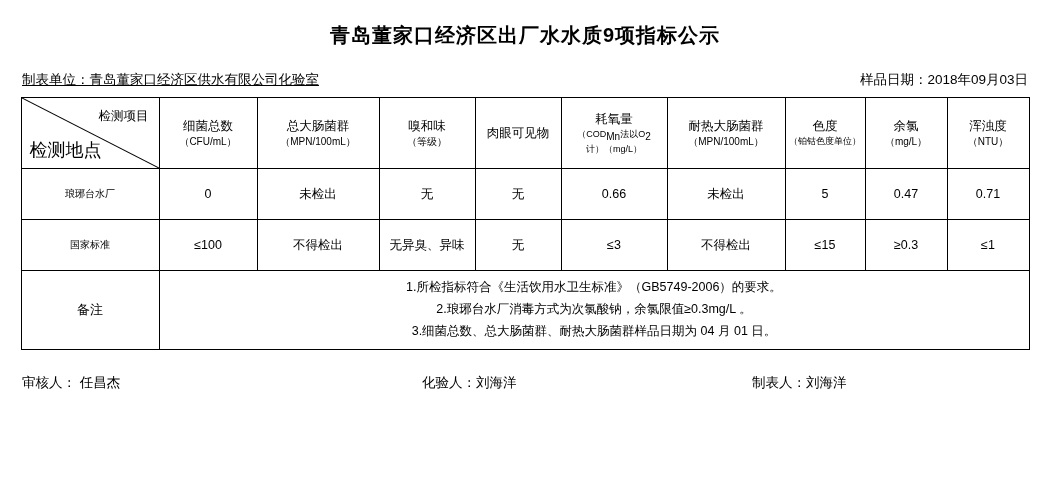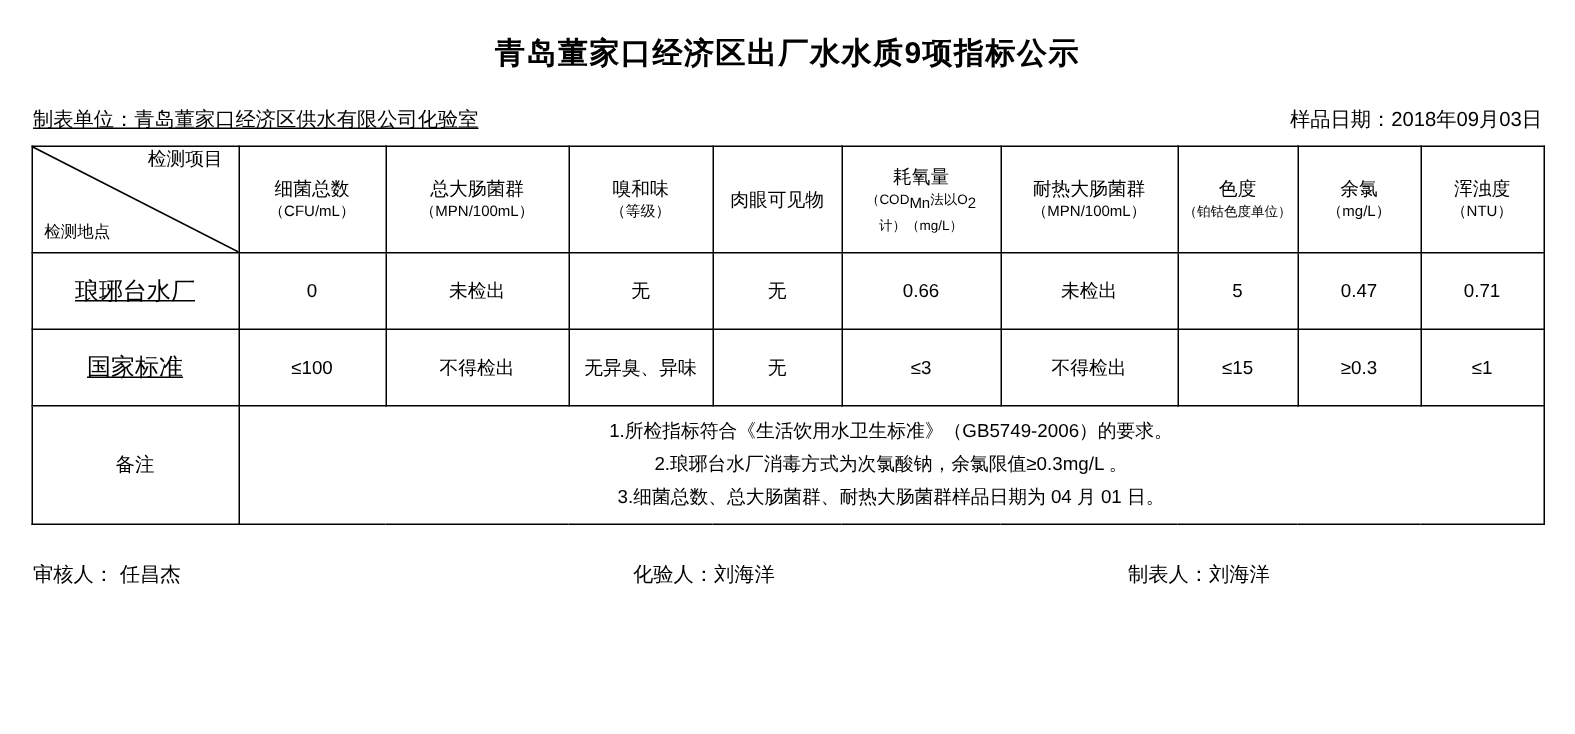--- a/index.html
+++ b/index.html
@@ -78,38 +78,37 @@
   .corner .diag {
     position: absolute;
     left: 0;
     top: 0;
     width: 100%;
     height: 100%;
   }
   .corner .tr {
     position: absolute;
     right: 10px;
-    top: 0;
+    top: 10px;
     font-size: 12.5px;
   }
   .corner .bl {
     position: absolute;
     left: 8px;
     bottom: 6px;
-    font-size: 11px;
+    font-size: 18px;
     font-family: Liberation Serif, serif;
   }
   .data-cell {
     height: 46px;
     font-family: "Liberation Sans", sans-serif;
     font-size: 12.5px;
   }
   .rowlabel {
-    font-size: 16px;
-    text-decoration: underline;
+    font-size: 10px;
   }
   .notes-label {
     width: 120px;
     font-size: 13px;
   }
   .notes-body {
     text-align: left;
     padding: 8px 10px;
     line-height: 1.75;
     font-size: 12.5px;

